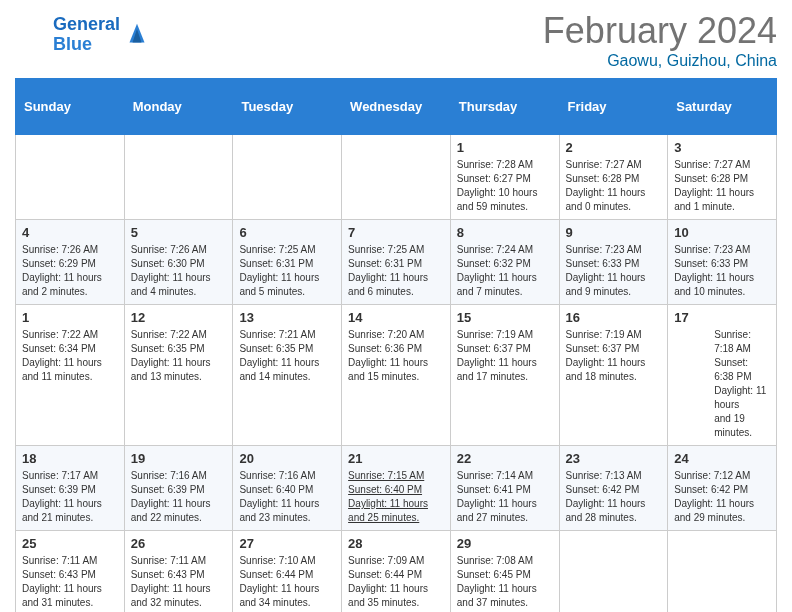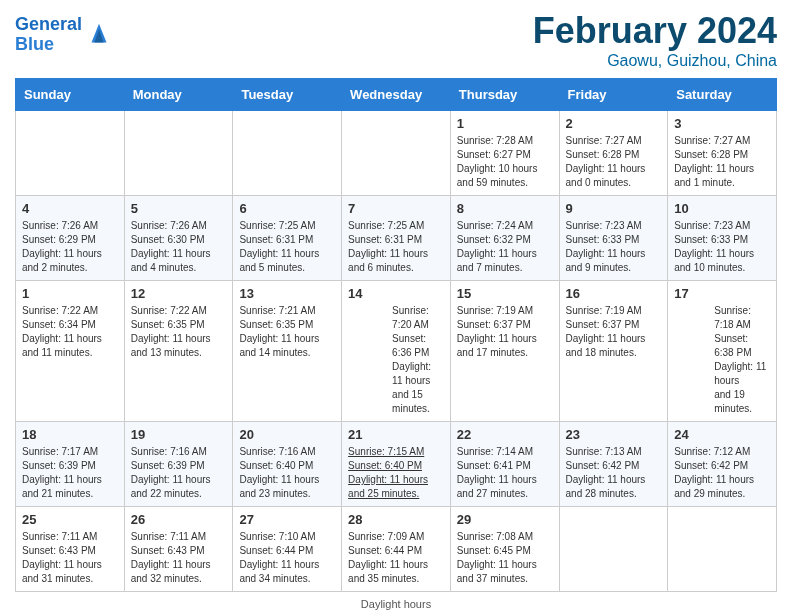--- a/index.html
+++ b/index.html
@@ -19,52 +19,53 @@
     .logo {
       display: flex;
       align-items: center;
       margin-top: 5px;
     }
     .logo-text {
       font-size: 18px;
       font-weight: bold;
       color: #333;
       line-height: 1.1;
+      margin-left: 38px;
     }
     .logo-text span {
       color: #1a6bbf;
     }
     .logo-icon {
       width: 30px;
       height: 30px;
       margin-left: 2px;
     }
     .title-block {
       text-align: right;
     }
     .month-title {
       font-size: 36px;
-      font-weight: bold;
-      color: #0c4a6e;
+      font-weight: normal;
+      color: #737373;
       text-align: right;
     }
     .location-title {
       font-size: 16px;
       color: #0369a1;
     }
     .calendar-table {
       width: 100%;
       border-collapse: collapse;
       table-layout: fixed;
     }
     .calendar-table th {
       background-color: #2a7fd4;
       color: #fff;
       text-align: left;
-      padding: 8px 8px;
+      padding: 20px 8px;
       font-size: 13px;
       border: 1px solid #2a7fd4;
     }
     .calendar-table td {
       border: 1px solid #ccc;
       vertical-align: top;
       padding: 5px 6px;
       height: 85px;
       background: #fff;
     }
@@ -222,21 +223,21 @@
         </td>
         <td>
           <div class="day-number">13</div>
           <div class="day-info" style="white-space: pre-line;">Sunrise: 7:21 AM
 Sunset: 6:35 PM
 Daylight: 11 hours
 and 14 minutes.</div>
         </td>
         <td>
           <div class="day-number">14</div>
-          <div class="day-info" style="white-space: pre-line; margin-left: 44px;">Sunrise: 7:20 AM
+          <div class="day-info" style="white-space: pre-line;">Sunrise: 7:20 AM
 Sunset: 6:36 PM
 Daylight: 11 hours
 and 15 minutes.</div>
         </td>
         <td>
           <div class="day-number">15</div>
           <div class="day-info" style="white-space: pre-line;">Sunrise: 7:19 AM
 Sunset: 6:37 PM
 Daylight: 11 hours
 and 17 minutes.</div>

